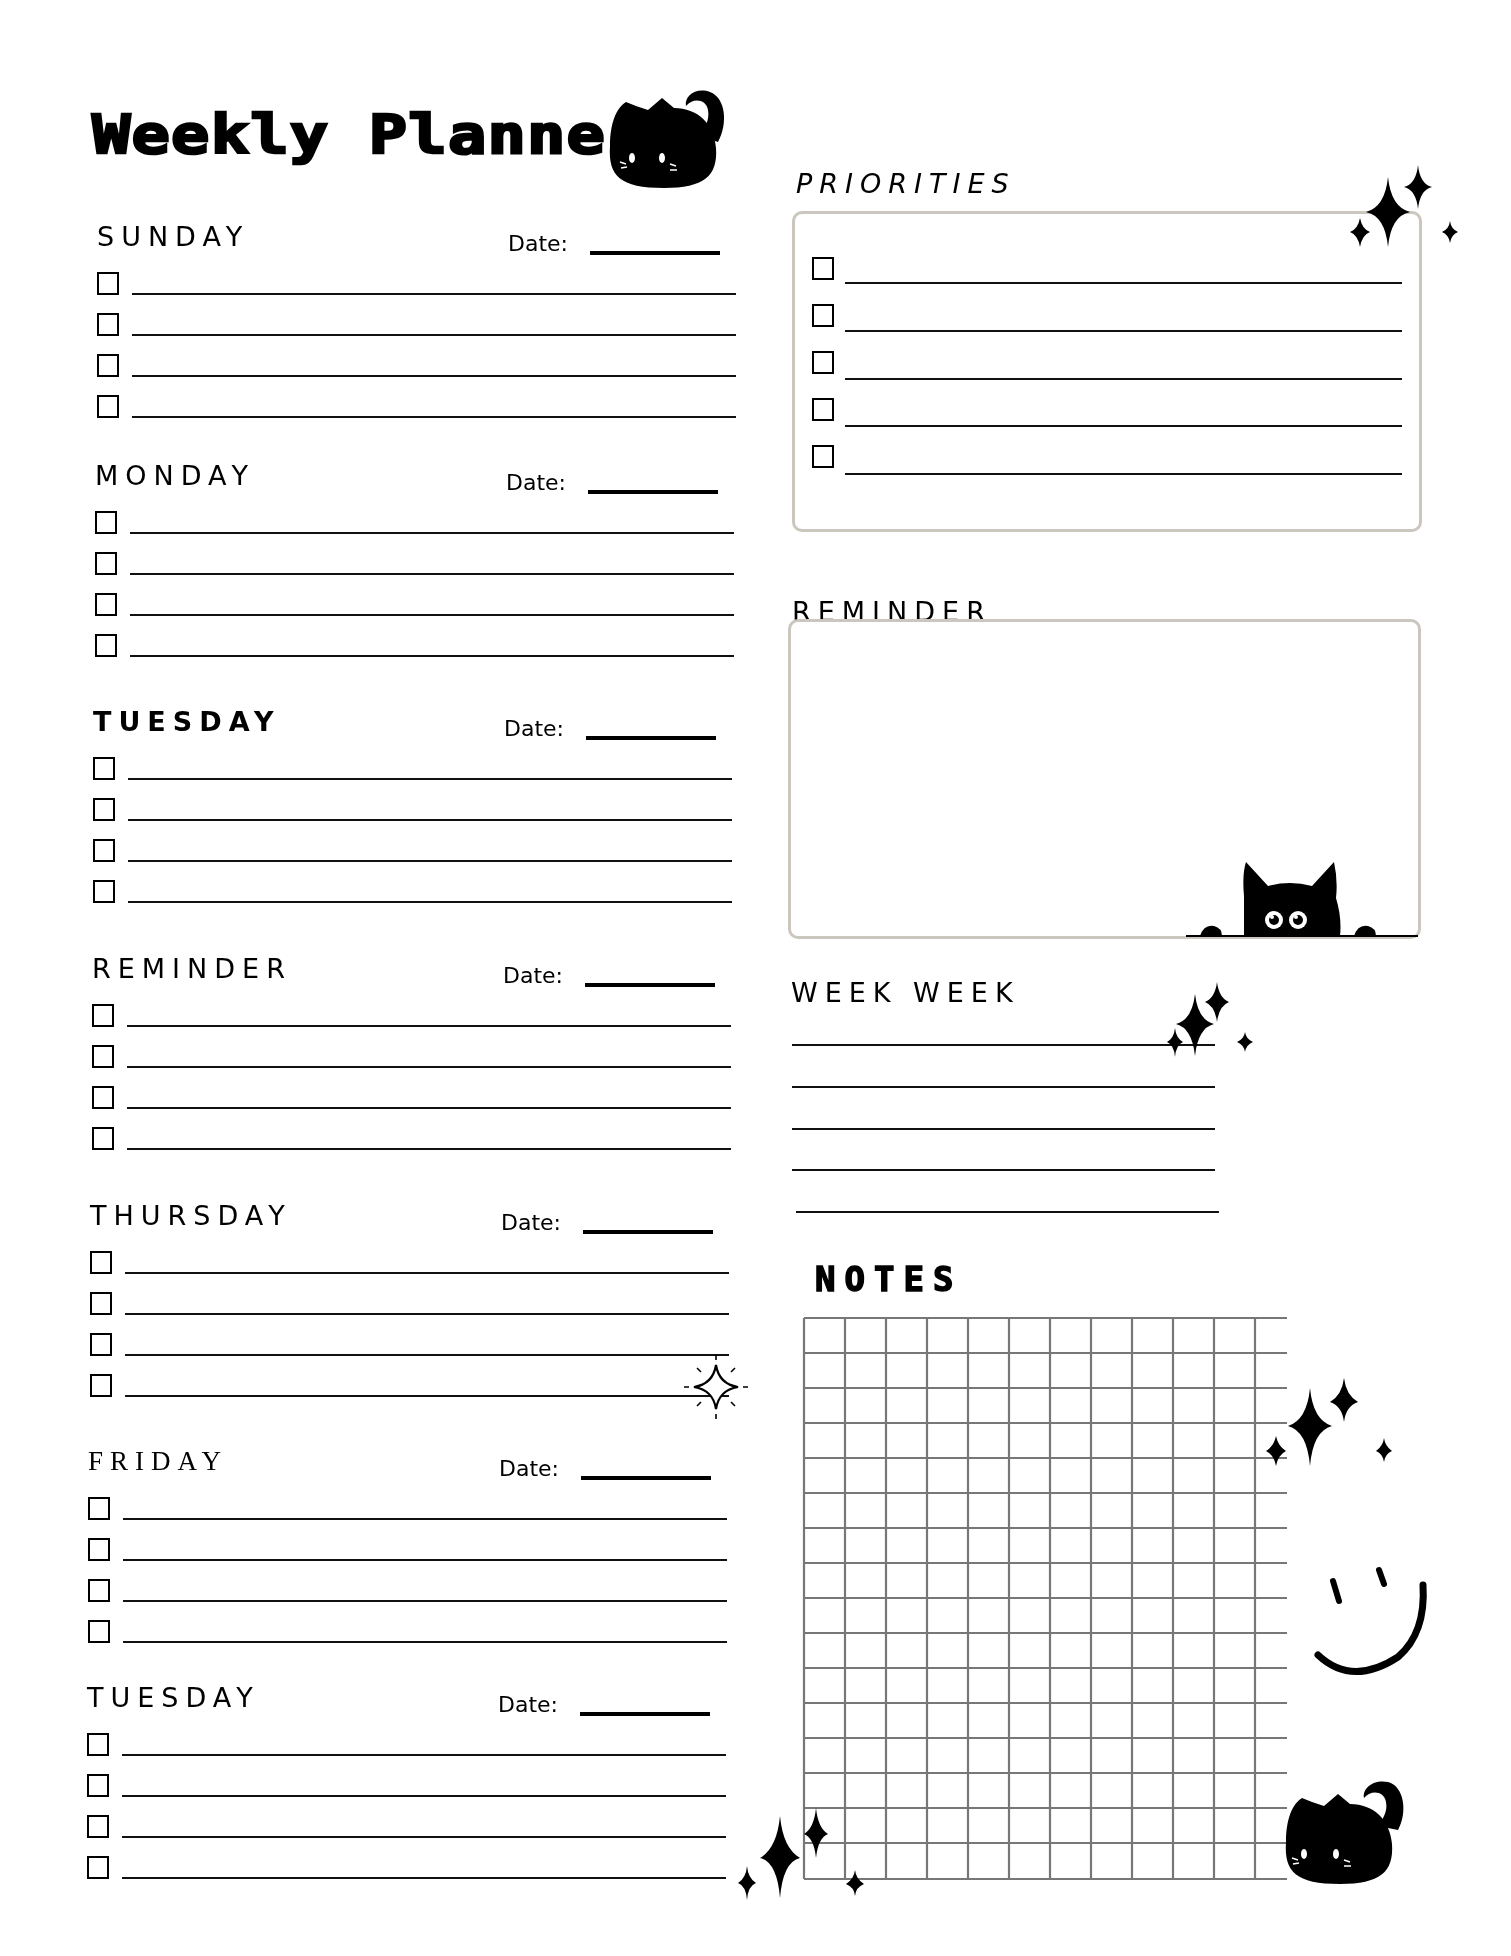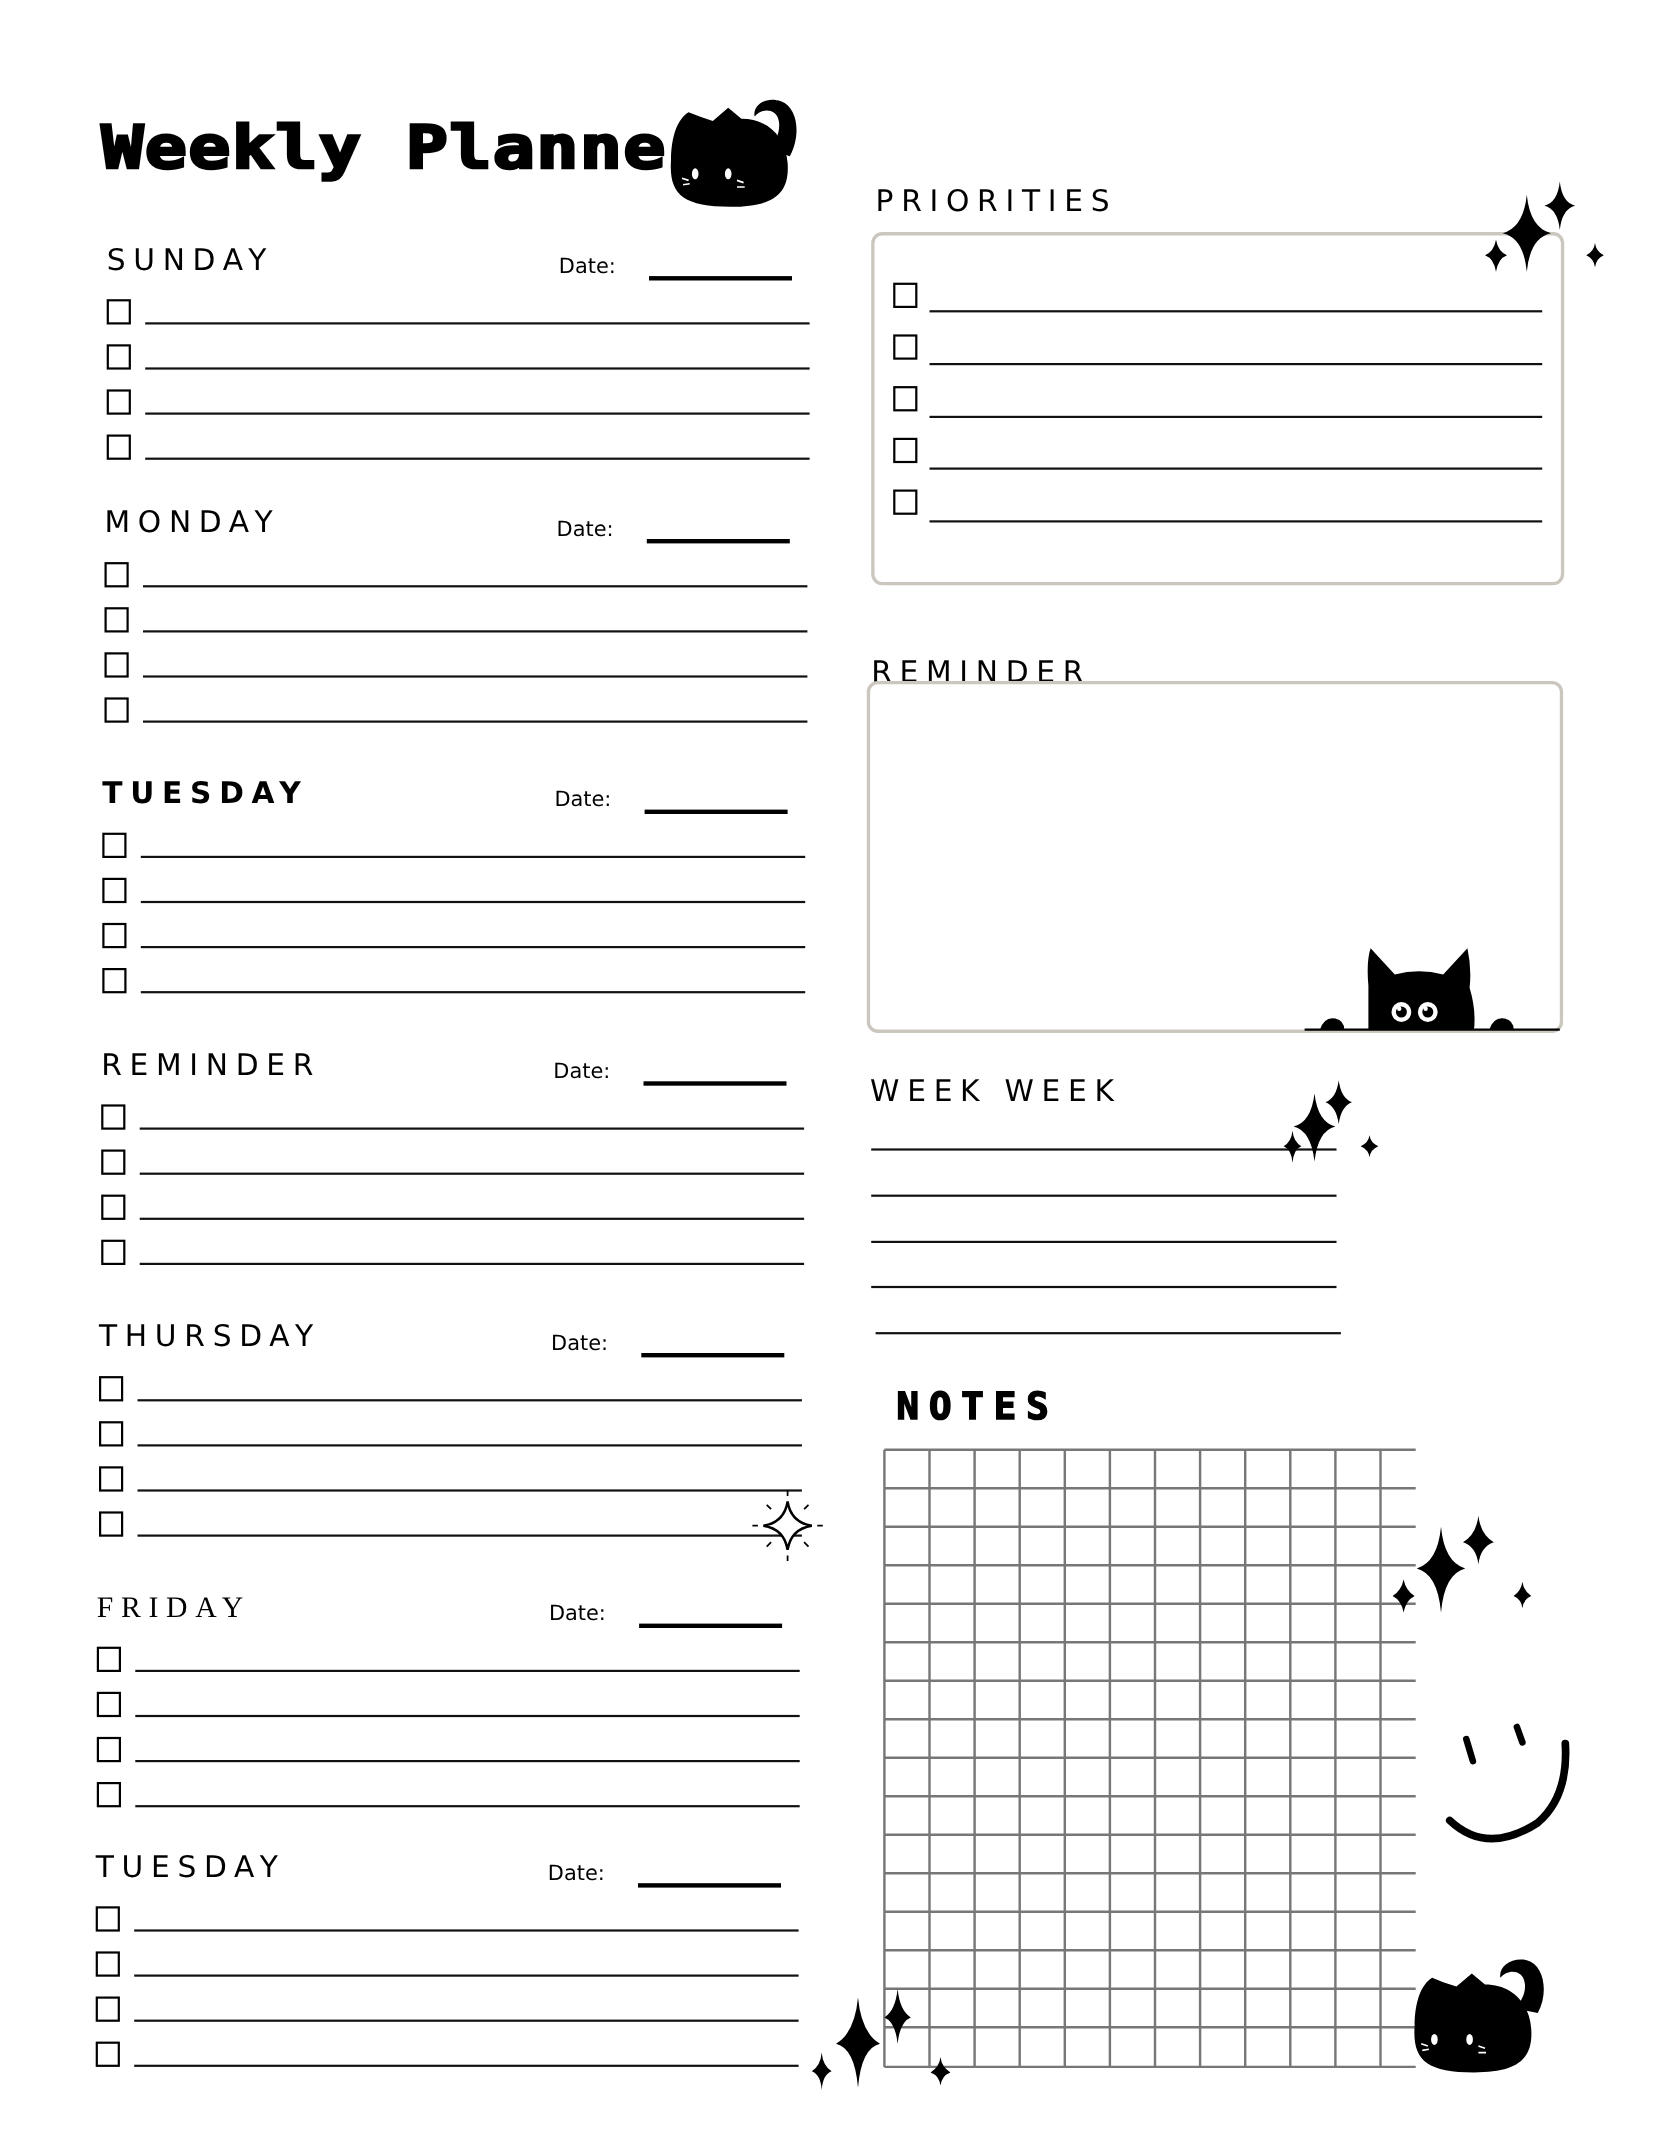--- a/index.html
+++ b/index.html
@@ -9,21 +9,21 @@
     position:absolute; left:92px; top:108px;
     font-family:"DejaVu Sans Mono", monospace; font-weight:bold;
     font-size:54px; letter-spacing:1px; line-height:1;
     transform: scaleX(1.18); transform-origin:left top;
     -webkit-text-stroke: 2.5px #000;
   }
   .day-title, .section-title {
     position:absolute; font-family:"DejaVu Sans", sans-serif;
     font-size:27px; letter-spacing:7px; line-height:1; font-weight:normal;
   }
-  .date-label { position:absolute; font-family:"DejaVu Sans", sans-serif; font-size:19px; line-height:1; }
+  .date-label { position:absolute; font-family:"DejaVu Sans", sans-serif; font-size:22px; line-height:1; }
   .date-line { position:absolute; height:4px; background:#000; width:130px; }
   .checkbox { position:absolute; width:18px; height:19px; border:2px solid #000; box-sizing:content-box; background:#fff; cursor:pointer; }
   .task-line { position:absolute; height:2px; background:#111; }
   .box { position:absolute; border:3px solid #cbc7bf; border-radius:10px; box-sizing:border-box; background:#fff; }
   .notes-title {
     position:absolute; left:815px; top:1262px;
     font-family:"DejaVu Sans Mono", monospace; font-weight:bold; font-size:34px;
     letter-spacing:9px; line-height:1; -webkit-text-stroke:1.5px #000;
   }
   .grid-svg { position:absolute; left:802px; top:1316px; }
@@ -146,21 +146,21 @@
   </div>
 </div>
 
 <div class="abs" style="left:684px;top:1355px;">
   <svg width="64" height="64" viewBox="0 0 64 64">
     <path d="M32 10 Q 35 29 54 32 Q 35 35 32 54 Q 29 35 10 32 Q 29 29 32 10 Z" fill="#fff" stroke="#000" stroke-width="2.2"></path>
     <path d="M32 0 v5 M32 59 v5 M0 32 h5 M59 32 h5 M13 13 l4 4 M47 47 l4 4 M51 13 l-4 4 M13 51 l4 -4" stroke="#000" stroke-width="1.6"></path>
   </svg>
 </div>
 
-<div class="section-title" style="left:796px;top:170px;">PRIORITIES</div>
+<div class="section-title" style="left:796px;top:170px;font-style:italic;">PRIORITIES</div>
 <div class="box" style="left:792px;top:211px;width:630px;height:321px;">
   <div class="checkbox" style="left:17px;top:43px;"></div>
   <div class="task-line" style="left:50px;top:68px;width:557px;"></div>
   <div class="checkbox" style="left:17px;top:90px;"></div>
   <div class="task-line" style="left:50px;top:116px;width:557px;"></div>
   <div class="checkbox" style="left:17px;top:137px;"></div>
   <div class="task-line" style="left:50px;top:164px;width:557px;"></div>
   <div class="checkbox" style="left:17px;top:184px;"></div>
   <div class="task-line" style="left:50px;top:211px;width:557px;"></div>
   <div class="checkbox" style="left:17px;top:231px;"></div>

